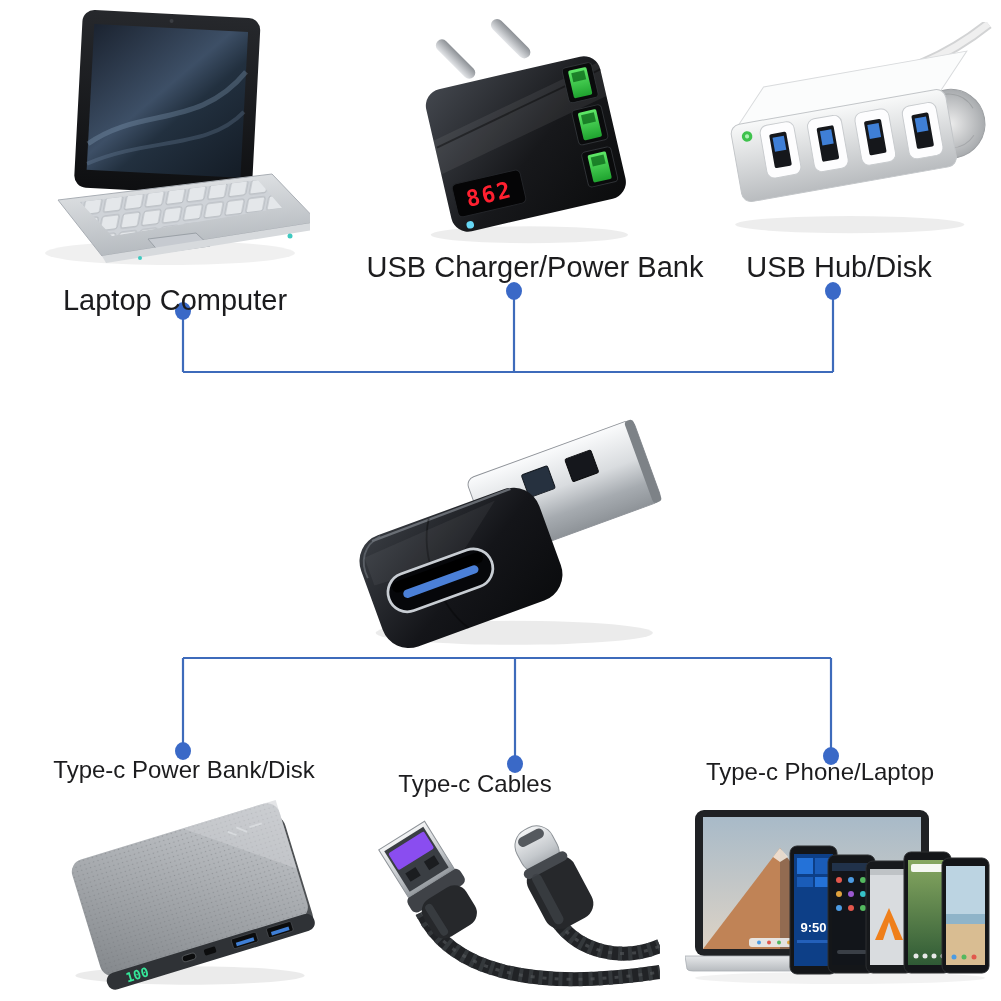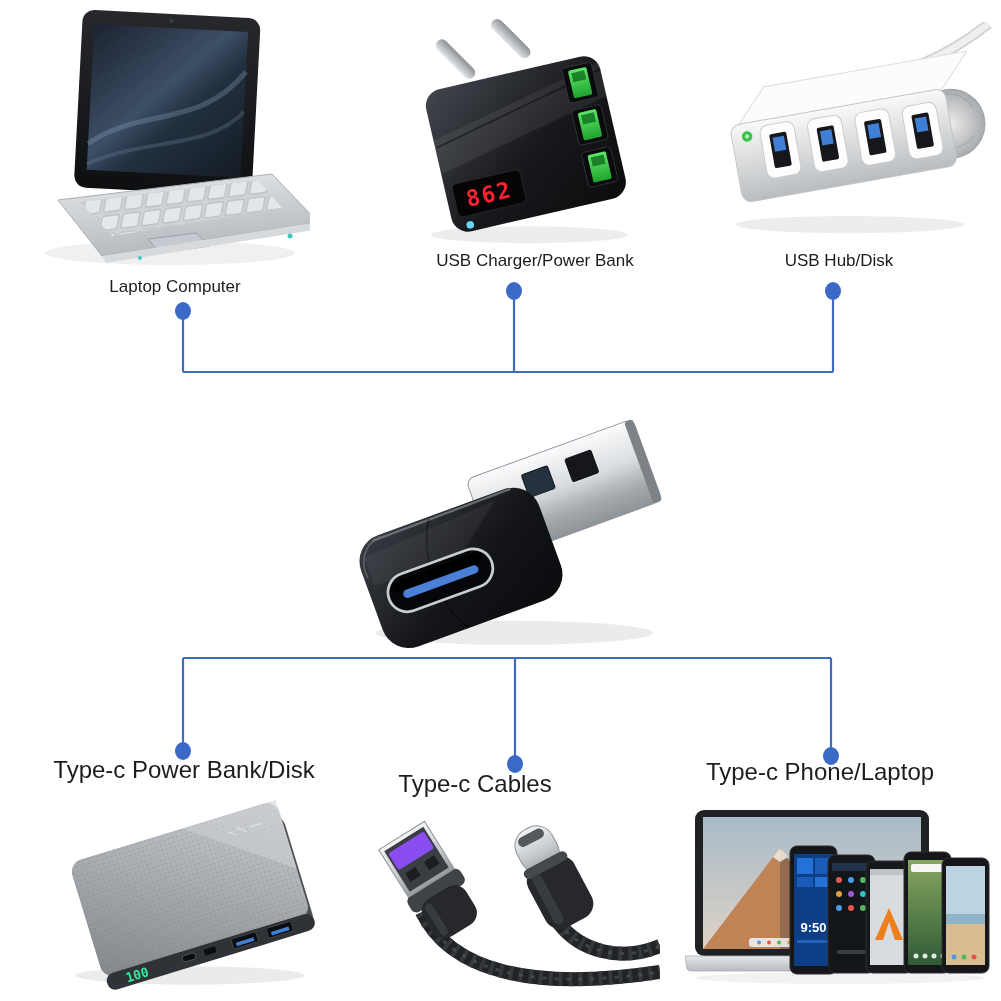--- a/index.html
+++ b/index.html
@@ -3,21 +3,21 @@
 <meta charset="utf-8">
 <style>
   html,body{margin:0;padding:0;background:#fff;}
   .canvas{position:relative;width:1001px;height:1001px;background:#ffffff;overflow:hidden;
           font-family:"Liberation Sans",sans-serif;}
   .connectors{position:absolute;left:0;top:0;pointer-events:none;}
   .connectors line{stroke:#3e6bbb;stroke-width:2.2;}
   .connectors ellipse{fill:#3a69c7;}
   .product{position:absolute;margin:0;padding:0;}
   .lbl{position:absolute;transform:translateX(-50%);white-space:nowrap;color:#1c1c1e;font-weight:500;}
-  .lbl.top{font-size:17px;}
+  .lbl.top{font-size:29px;}
   .lbl.bot{font-size:24px;}
   svg{display:block;}
   text.seg{font-family:"DejaVu Sans Mono",monospace;font-weight:bold;}
 </style>
 </head>
 <body>
 
 <div class="canvas">
 
   <svg class="connectors" width="1001" height="1001">
@@ -348,20 +348,20 @@
         <rect x="261" y="66" width="39" height="48" fill="#bcd4e2"></rect>
         <rect x="261" y="114" width="39" height="10" fill="#8fb4c9"></rect>
         <rect x="261" y="124" width="39" height="41" fill="#d9bd92"></rect>
         <circle cx="269" cy="157" r="2.5" fill="#4c9be2"></circle>
           <circle cx="279" cy="157" r="2.5" fill="#53b85f"></circle>
           <circle cx="289" cy="157" r="2.5" fill="#e2574c"></circle>
       </g>
     </svg>
   </figure>
 
-  <div class="lbl top" style="left:175px;top:277px;text-align:right;">Laptop Computer</div>
+  <div class="lbl top" style="left:175px;top:284px;text-align:right;">Laptop Computer</div>
   <div class="lbl top" style="left:535px;top:251px;">USB Charger/Power Bank</div>
   <div class="lbl top" style="left:839px;top:251px;">USB Hub/Disk</div>
   <div class="lbl bot" style="left:184px;top:756px;">Type-c Power Bank/Disk</div>
   <div class="lbl bot" style="left:475px;top:770px;">Type-c Cables</div>
   <div class="lbl bot" style="left:820px;top:758px;text-align:center;">Type-c Phone/Laptop</div>
 
 </div>
 
 </body></html>

